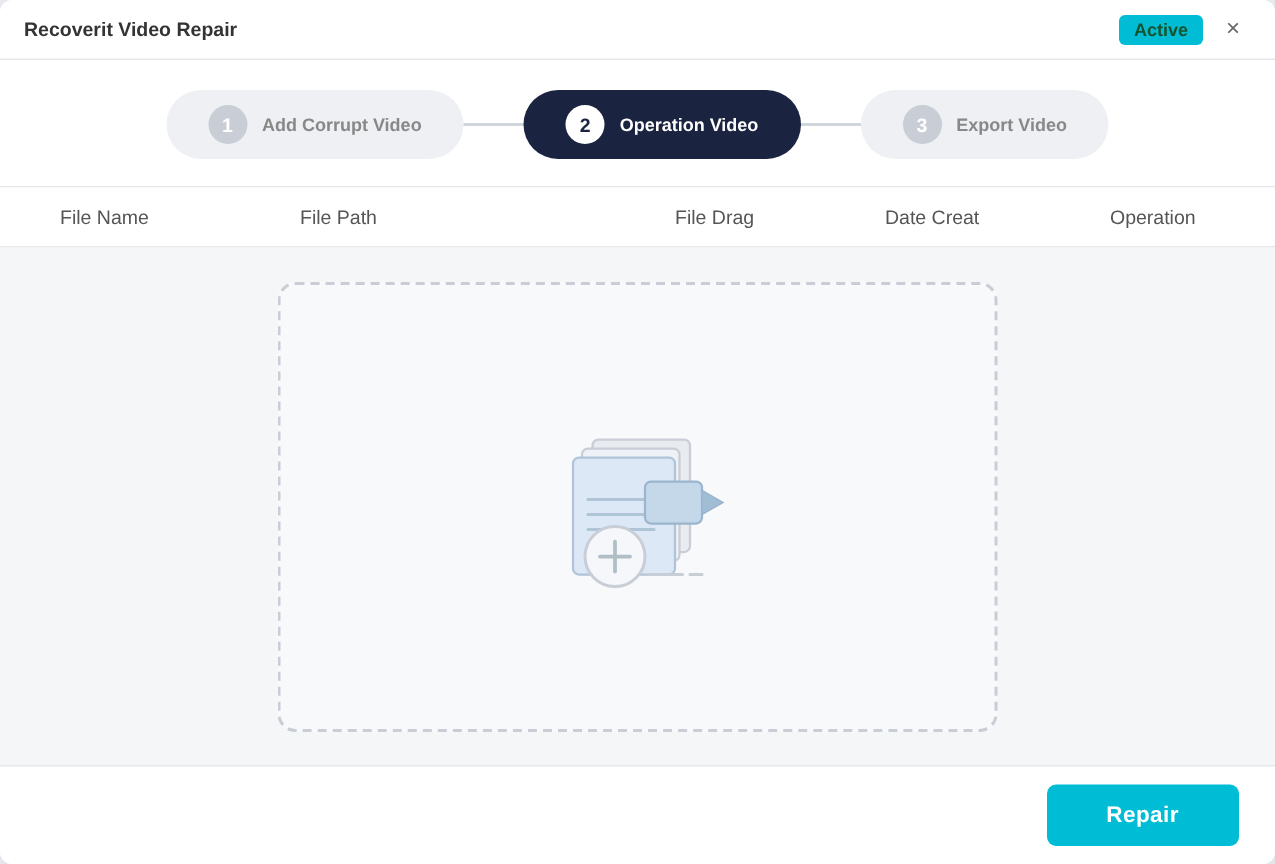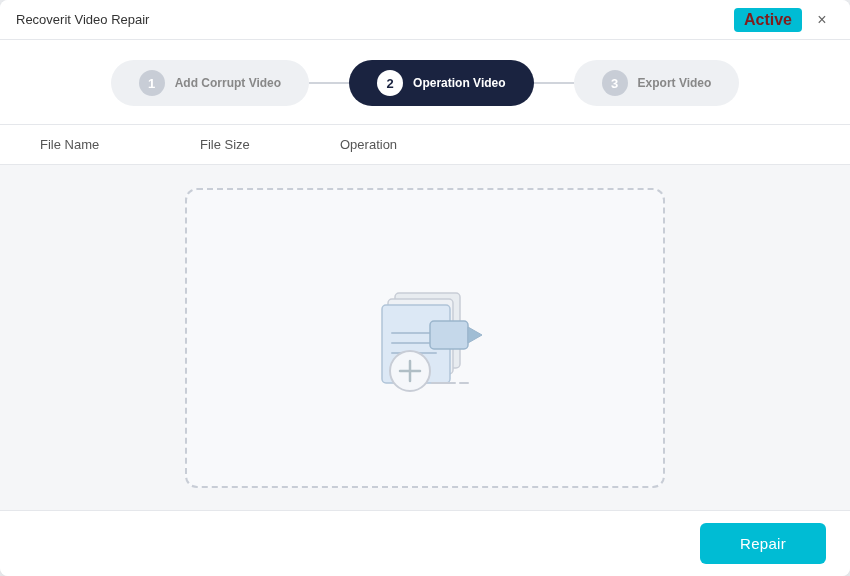--- a/index.html
+++ b/index.html
@@ -32,31 +32,31 @@
       flex-shrink: 0;
     }
     .title-bar-left {
       display: flex;
       align-items: center;
       gap: 8px;
     }
     .app-title {
       font-size: 13px;
       color: #333;
-      font-weight: 400;
+      font-weight: 700;
     }
     .title-bar-right {
       display: flex;
       align-items: center;
       gap: 8px;
     }
     .active-badge {
       background: #00bcd4;
-      color: #7f1d1d;
-      font-size: 16px;
+      color: #14532d;
+      font-size: 12px;
       font-weight: 600;
       padding: 3px 10px;
       border-radius: 4px;
     }
     .close-btn {
       width: 24px;
       height: 24px;
       background: none;
       border: none;
       cursor: pointer;
@@ -195,21 +195,21 @@
       border-top: 1px solid #e5e7eb;
       flex-shrink: 0;
     }
     .repair-btn {
       background: #00bcd4;
       color: white;
       border: none;
       border-radius: 6px;
       padding: 12px 40px;
       font-size: 15px;
-      font-weight: 400;
+      font-weight: 700;
       cursor: pointer;
       letter-spacing: 0.3px;
     }
   </style>
 </head>
 <body>
 
 <div class="window">
 
   <div class="title-bar">
@@ -237,21 +237,23 @@
     <div class="step-connector"></div>
 
     <div class="step step-inactive">
       <div class="step-number">3</div>
       <span class="step-label">Export Video</span>
     </div>
   </div>
 
   <div class="table-header">
     <div class="table-col col-filename">File Name</div>
-    <div class="table-col col-filesize">File Size</div>
+    <div class="table-col col-filepath">File Path</div>
+    <div class="table-col col-filesize">File Drag</div>
+    <div class="table-col col-datecreated">Date Creat</div>
     <div class="table-col col-operation">Operation</div>
   </div>
 
   <div class="main-content">
     <div class="drop-zone">
 
       <div class="video-icon-wrapper">
         <svg width="140" height="110" viewBox="0 0 140 110" xmlns="http://www.w3.org/2000/svg">
 
           <rect x="35" y="10" width="65" height="75" rx="4" ry="4" fill="#e8ecf0" stroke="#c8cdd6" stroke-width="1.5"></rect>

